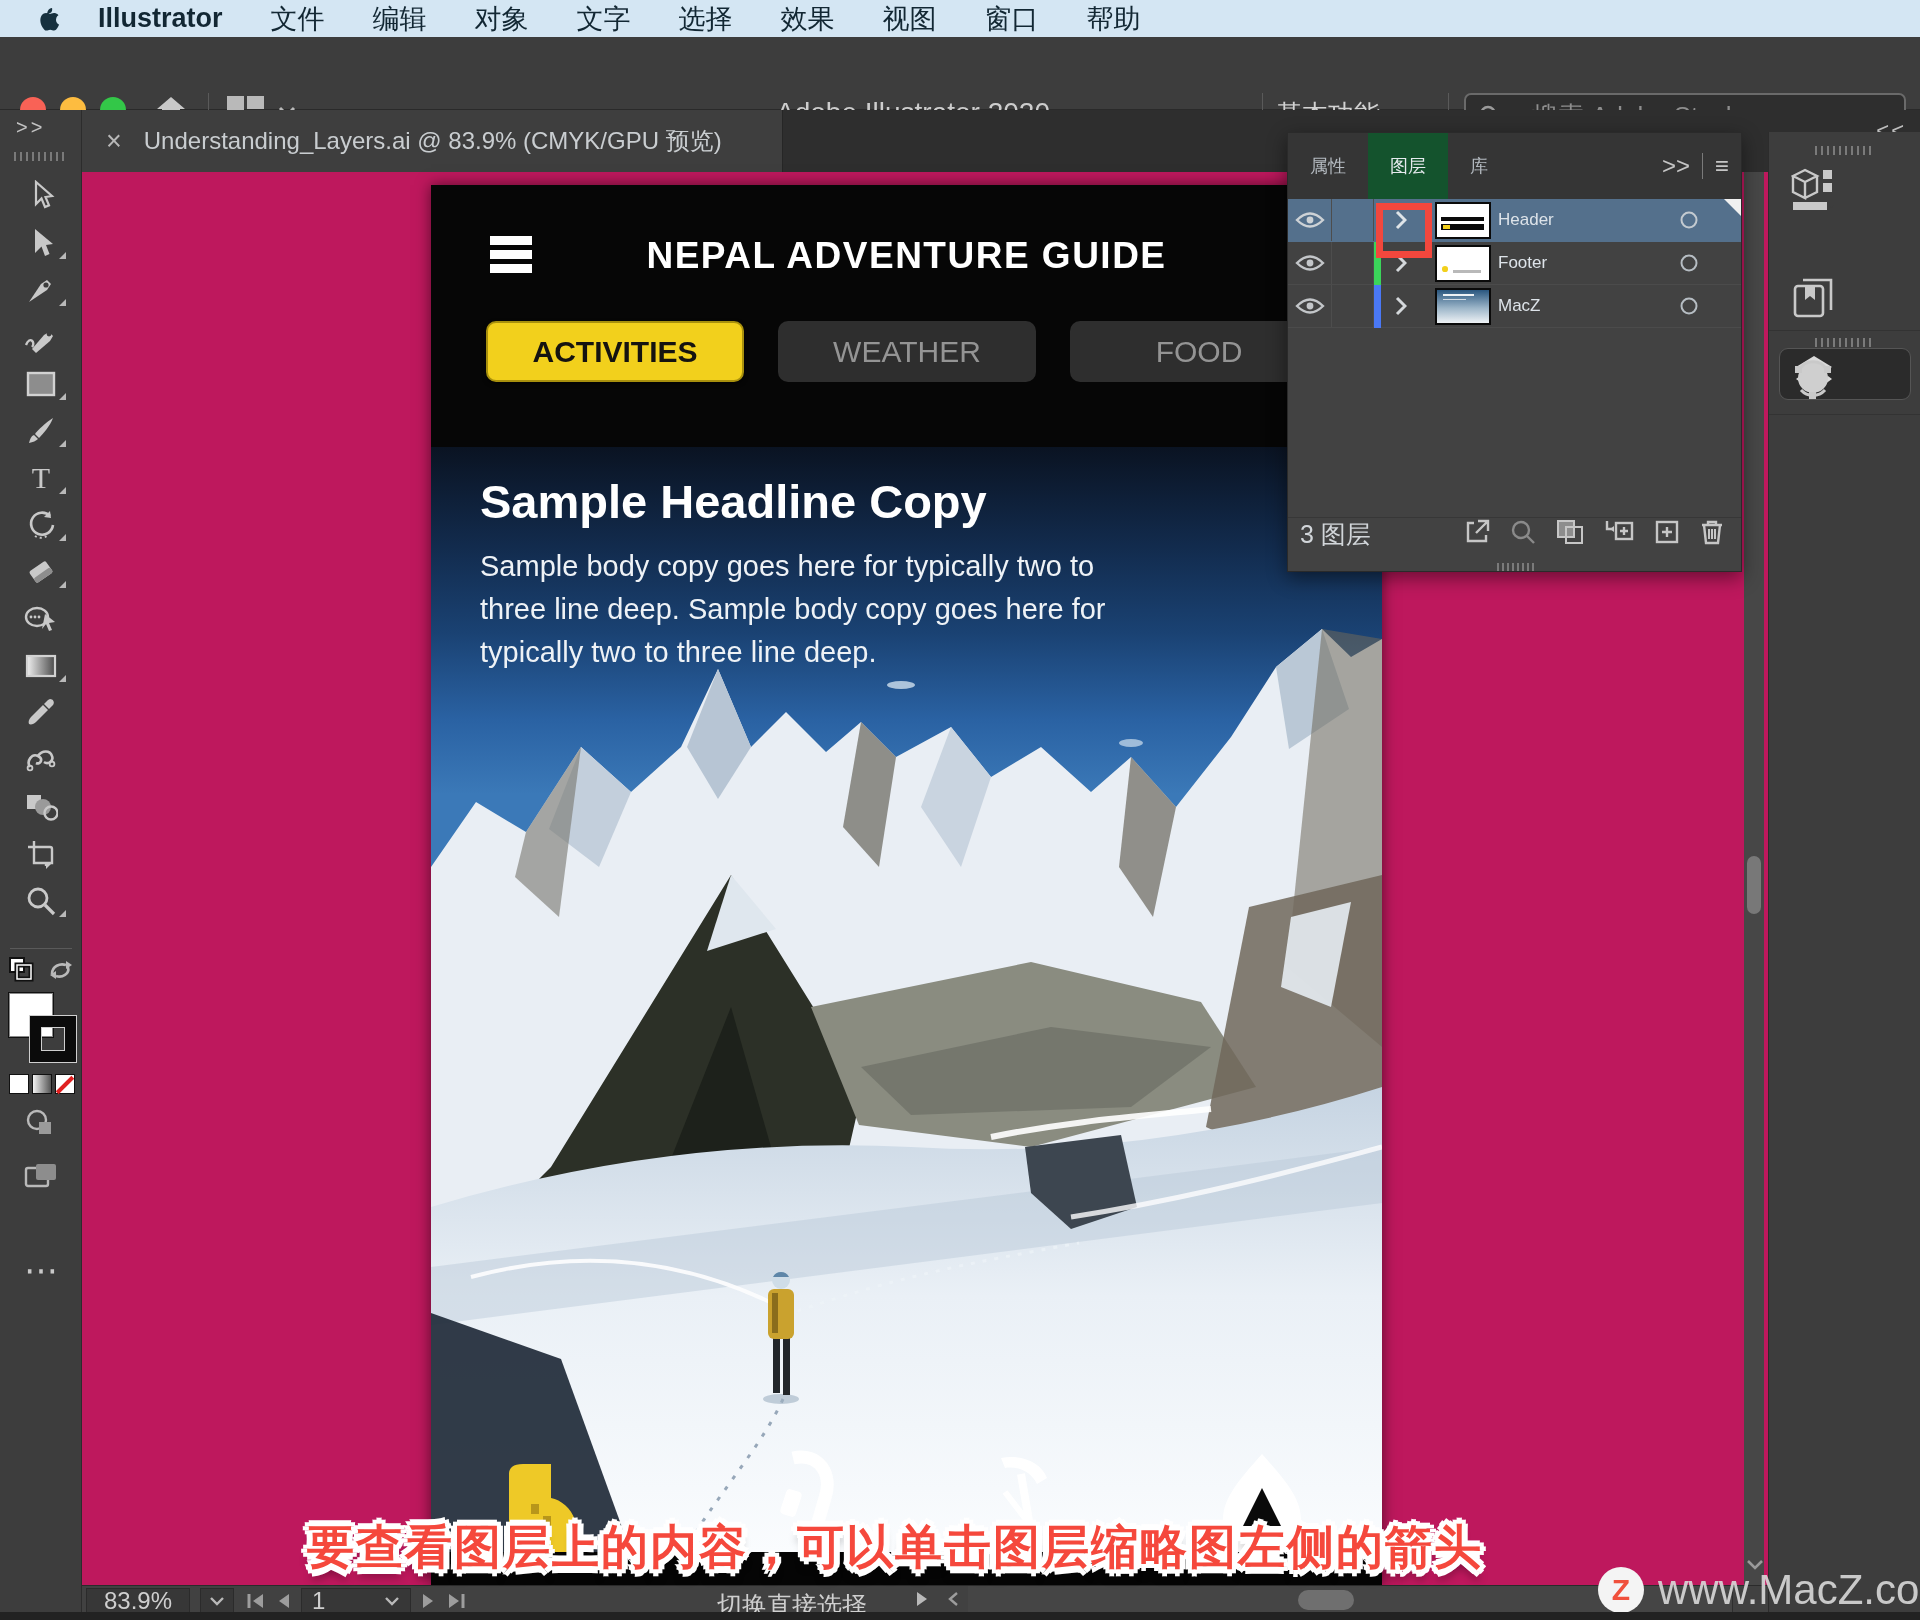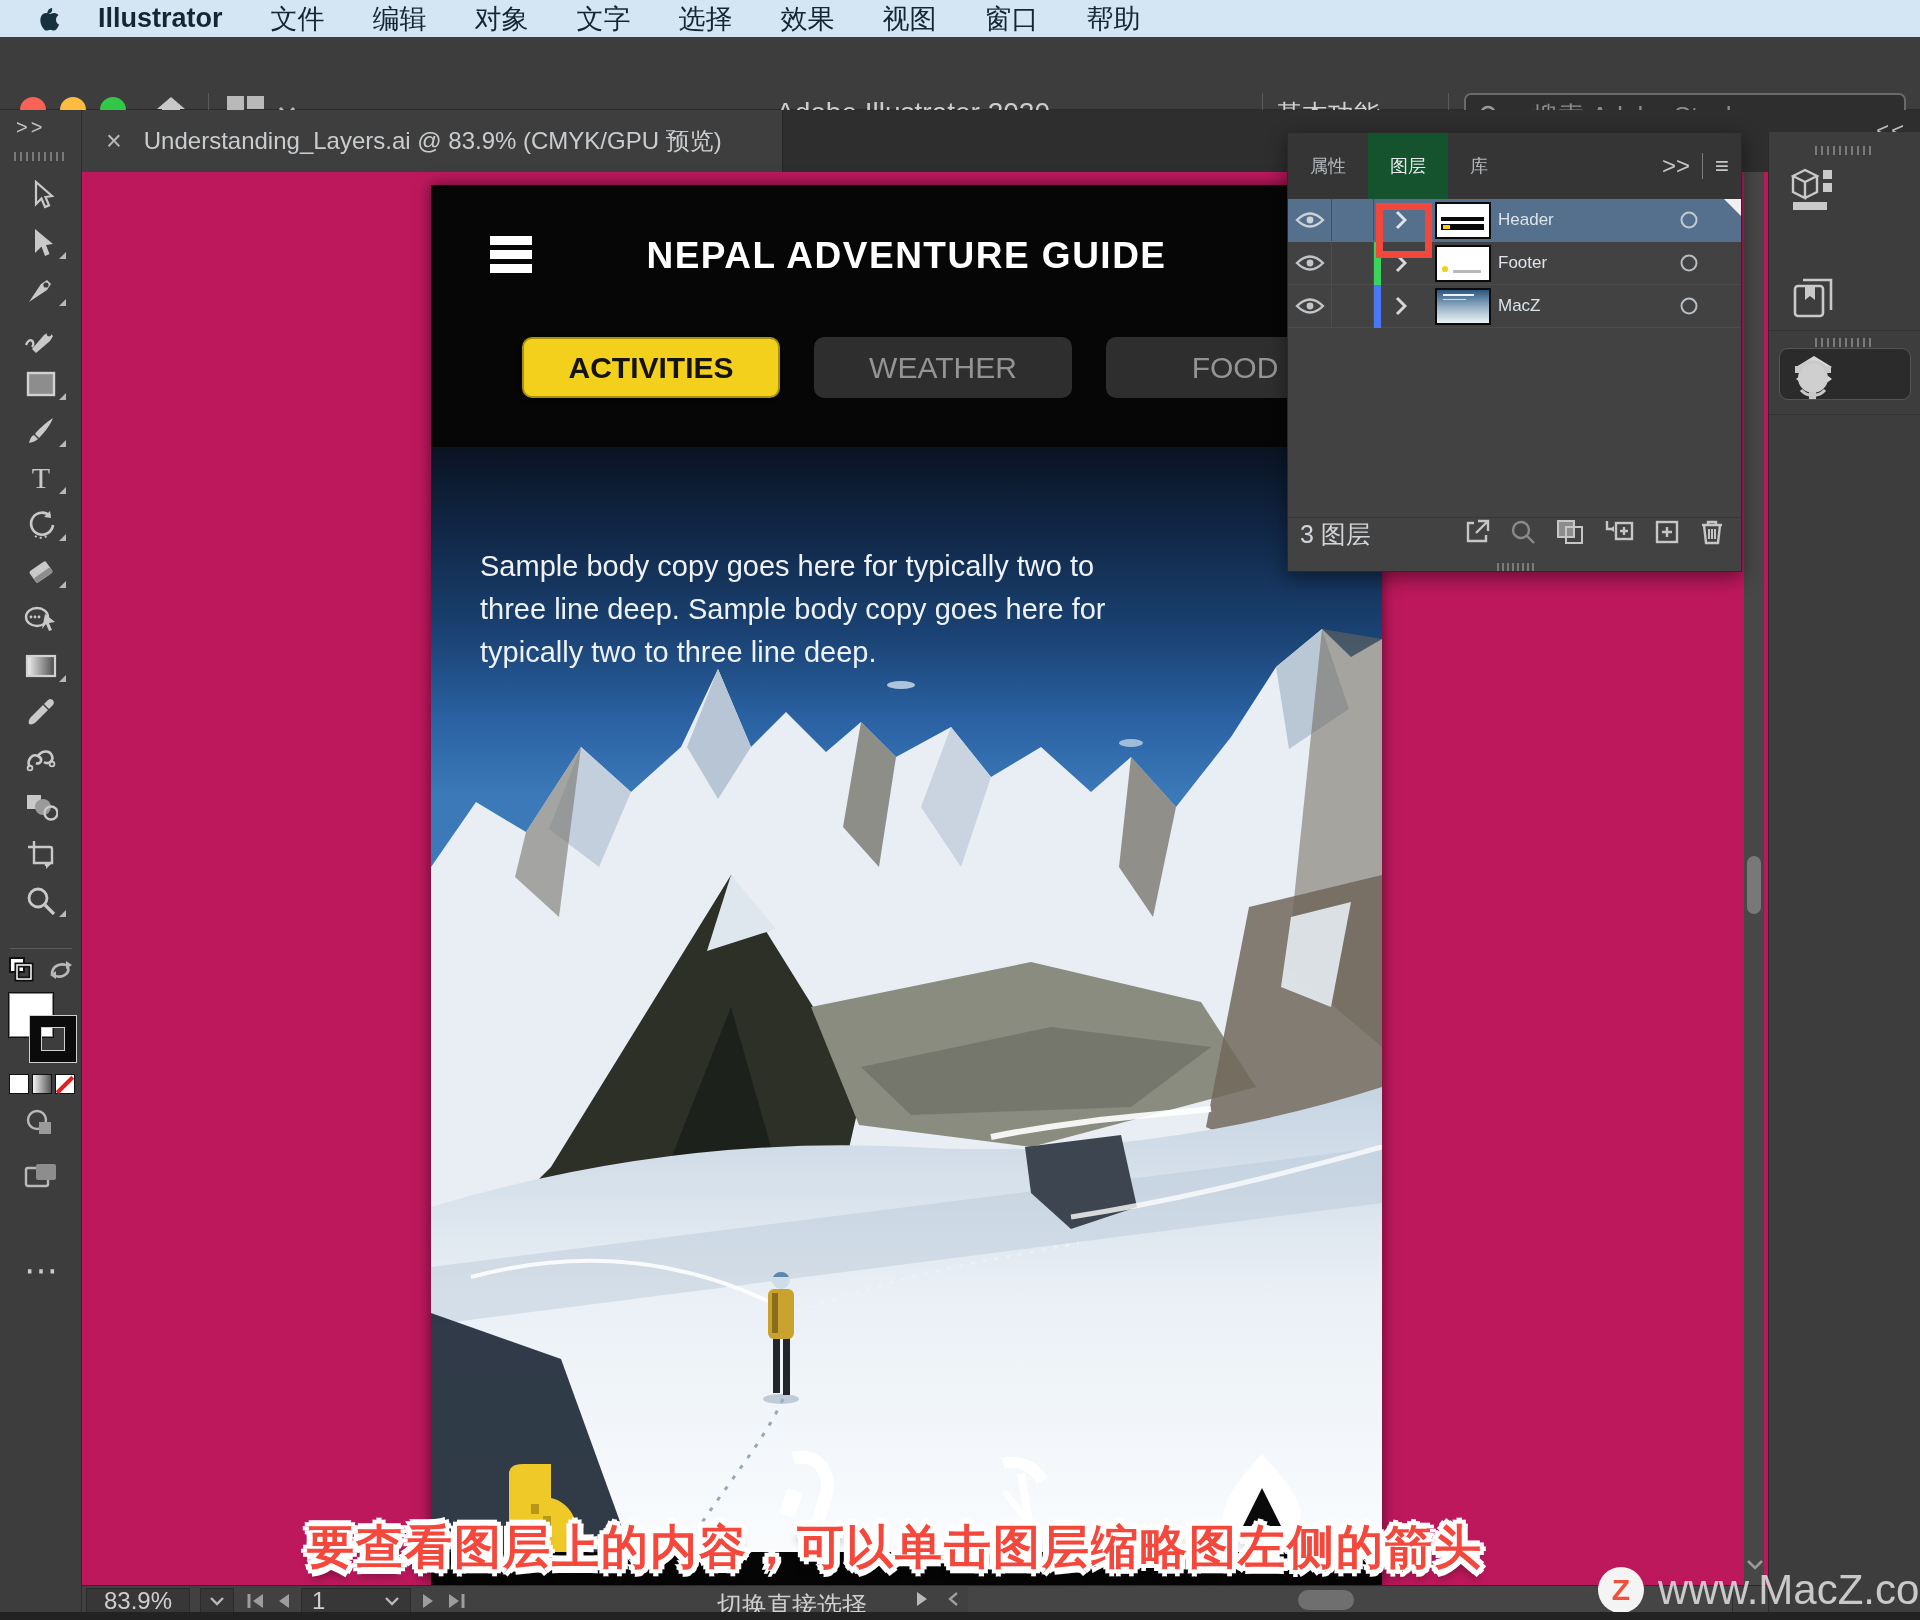--- a/index.html
+++ b/index.html
@@ -71,21 +71,21 @@
   
   .canvas{ position:absolute; left:82px; top:172px; width:1686px; height:1442px; background:#be185d; }
   .artboard{ position:absolute; left:349px; top:13px; width:951px; height:1400px; background:#000;
     box-shadow:0 0 14px rgba(0,0,0,.55); }
   .aw-header{ position:absolute; left:0; top:0; width:951px; height:262px; background:#060606; }
   .hamburger{ position:absolute; left:59px; top:51px; width:42px; height:37px;
     display:flex; flex-direction:column; justify-content:space-between; }
   .hamburger i{ display:block; height:9px; background:#fff; }
   .aw-title{ position:absolute; left:0; top:50px; width:100%; text-align:center; color:#fff;
     font-size:37px; font-weight:700; letter-spacing:1.5px; white-space:nowrap; }
-  .aw-nav{ position:absolute; left:55px; top:152px; display:flex; gap:34px;margin-left:36px; }
+  .aw-nav{ position:absolute; left:55px; top:136px; display:flex; gap:34px; }
   .awbtn{ width:258px; height:61px; border-radius:10px; display:flex; align-items:center; justify-content:center;
     font-size:30px; font-weight:700; }
   .awbtn.active{ background:#f2d01c; border:2px solid #a8900d; color:#151310;
     box-shadow:0 2px 4px rgba(0,0,0,.6); }
   .awbtn.dim{ background:#2e2e2e; color:#949494; font-weight:400; }
   .photo{ position:absolute; left:0; top:262px; width:951px; height:1105px; display:block; }
   .aw-headline{ position:absolute; left:49px; top:289px; color:#fff; font-size:47px; font-weight:600; }
   .aw-body{ position:absolute; left:49px; top:360px; color:#eef2f6; font-size:29px; line-height:43px; font-weight:400; }
   .aw-footer{ position:absolute; left:0; top:1367px; width:951px; height:33px; background:#050505; }
   .aw-icons{ position:absolute; left:0; top:1265px; width:951px; height:135px; }
@@ -470,20 +470,21 @@
           <ellipse cx="350" cy="952" rx="18" ry="5" fill="#9fb0c2" opacity=".6"></ellipse>
           <rect x="342" y="888" width="7" height="58" fill="#22262a"></rect>
           <rect x="352" y="890" width="7" height="58" fill="#22262a"></rect>
           <rect x="337" y="842" width="26" height="50" rx="6" fill="#caa22e"></rect>
           <rect x="341" y="846" width="6" height="40" fill="#8a6d1c"></rect>
           <circle cx="350" cy="833" r="9" fill="#cfdde8"></circle>
           <path d="M342 830 a9 9 0 0 1 16 0" fill="#5e86a8"></path>
         </g>
       </svg>
 
+      <div class="aw-headline">Sample Headline Copy</div>
       <div class="aw-body">
         <div>Sample body copy goes here for typically two to</div>
         <div>three line deep. Sample body copy goes here for</div>
         <div>typically two to three line deep.</div>
       </div>
 
       <div class="aw-icons">
         <svg width="82" height="100" viewBox="0 0 82 100" style="position:absolute;left:74px;top:10px">
           <path d="M18 4 h28 v34 c10 2 20 10 24 22 l6 20 c2 8-2 14-10 14 H14 c-6 0-10-4-10-10 V14 c0-6 4-10 14-10z" fill="#eec927"></path>
           <rect x="26" y="44" width="8" height="10" fill="#b8961a"></rect>

